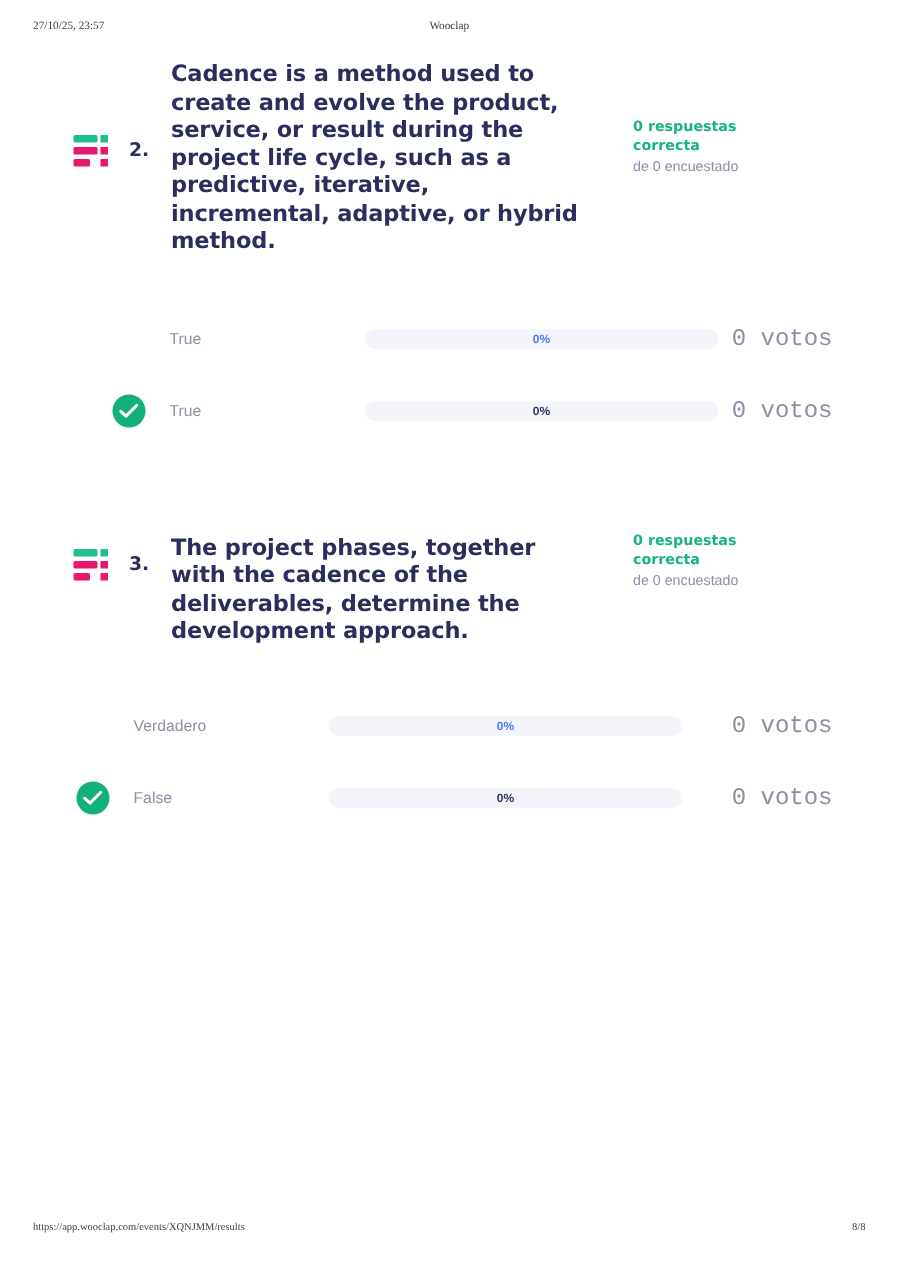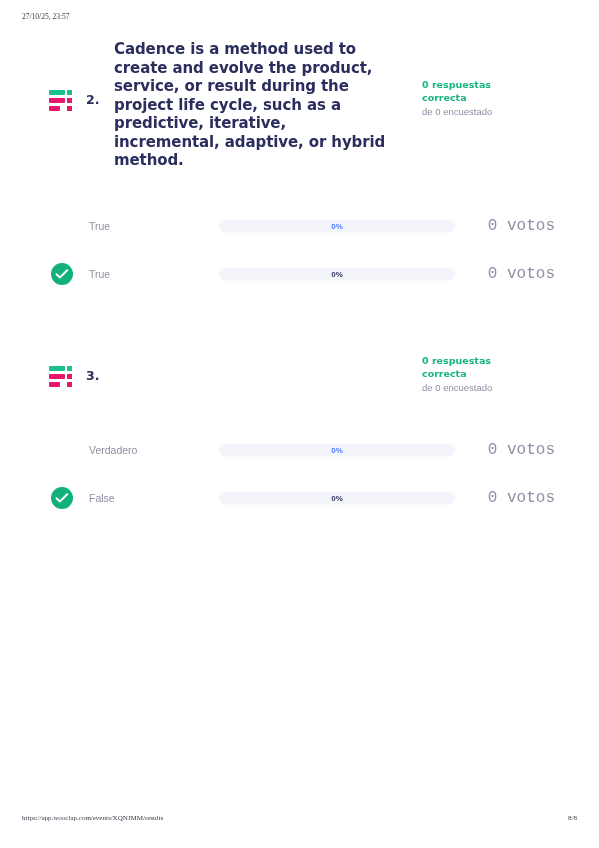--- a/index.html
+++ b/index.html
@@ -215,20 +215,21 @@
     font-family: Liberation Mono, monospace;
     font-size: 16px;
     color: #8d8fa3;
   }
 </style>
 </head>
 <body>
 
 <div class="print-header">
   <span class="ph-date">27/10/25, 23:57</span>
+  <span class="ph-title">Wooclap</span>
 </div>
 
 <div class="content">
 
   <div class="question-block" style="margin-bottom:58px;">
     <div class="poll-icon" style="top:50px;">
       <span class="bar b1"></span>
         <span class="mark m1"></span>
       <span class="bar b2"></span>
         <span class="mark m2"></span>
@@ -236,21 +237,21 @@
         <span class="mark m3"></span>
     </div>
     <div class="q-head">
       <span class="q-number" style="top:52px;">2.</span>
       <div class="q-text" style="margin-left:68px;">Cadence is a method used to create and evolve the product, service, or result during the project life cycle, such as a predictive, iterative, incremental, adaptive, or hybrid method.</div>
       <div class="q-stats" style="top:38px;">
         <div class="correct">0 respuestas correcta</div>
         <div class="surveyed">de 0 encuestado</div>
       </div>
     </div>
-    <div class="answers" style="margin-top:32px;">
+    <div class="answers" style="margin-top:32px;padding-left:24px;">
       <div class="answer-row">
         <span class="answer-label">True</span>
         <div class="bar-wrap">
           <span class="bar-pct blue">0%</span>
         </div>
         <span class="votes">0 votos</span>
       </div>
       <div class="answer-row">
         <span class="check-circle">
           <svg width="14" height="12" viewBox="0 0 14 12">
@@ -270,20 +271,21 @@
     <div class="poll-icon" style="top:10px;">
       <span class="bar b1"></span>
         <span class="mark m1"></span>
       <span class="bar b2"></span>
         <span class="mark m2"></span>
       <span class="bar b3"></span>
         <span class="mark m3"></span>
     </div>
     <div class="q-head">
       <span class="q-number" style="top:12px;">3.</span>
+      <div class="q-text" style="margin-left:68px;">The project phases, together with the cadence of the deliverables, determine the development approach.</div>
       <div class="q-stats" style="top:-2px;">
         <div class="correct">0 respuestas correcta</div>
         <div class="surveyed">de 0 encuestado</div>
       </div>
     </div>
     <div class="answers" style="margin-top:30px;">
       <div class="answer-row">
         <span class="answer-label">Verdadero</span>
         <div class="bar-wrap">
           <span class="bar-pct blue">0%</span>

